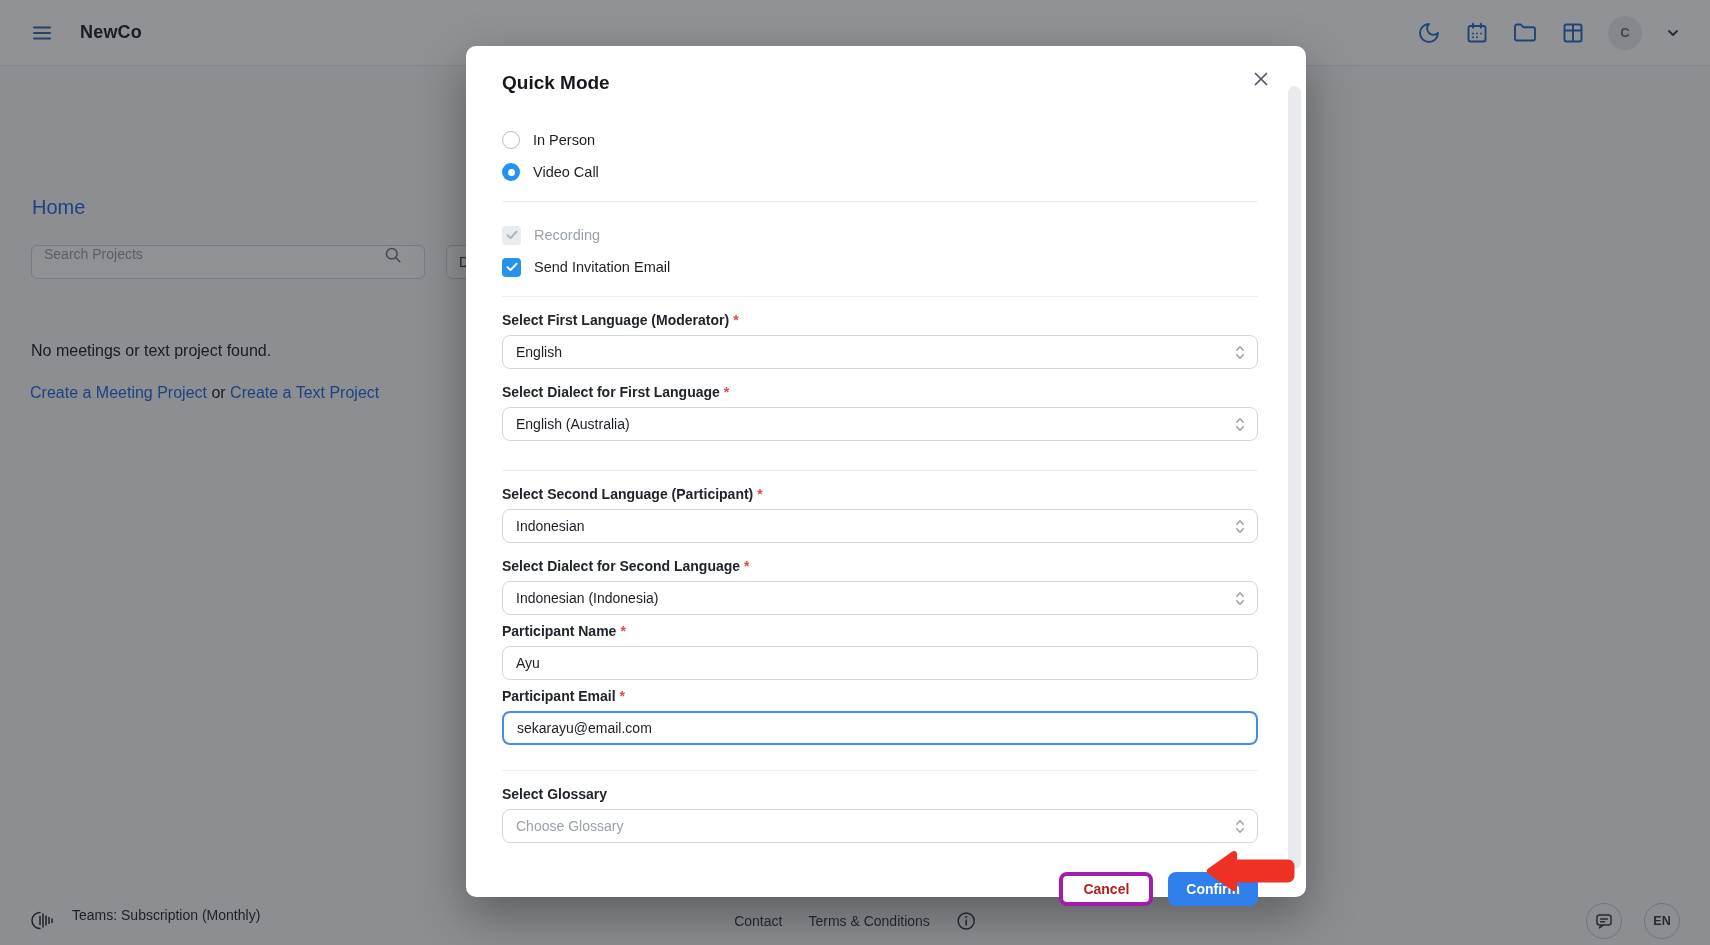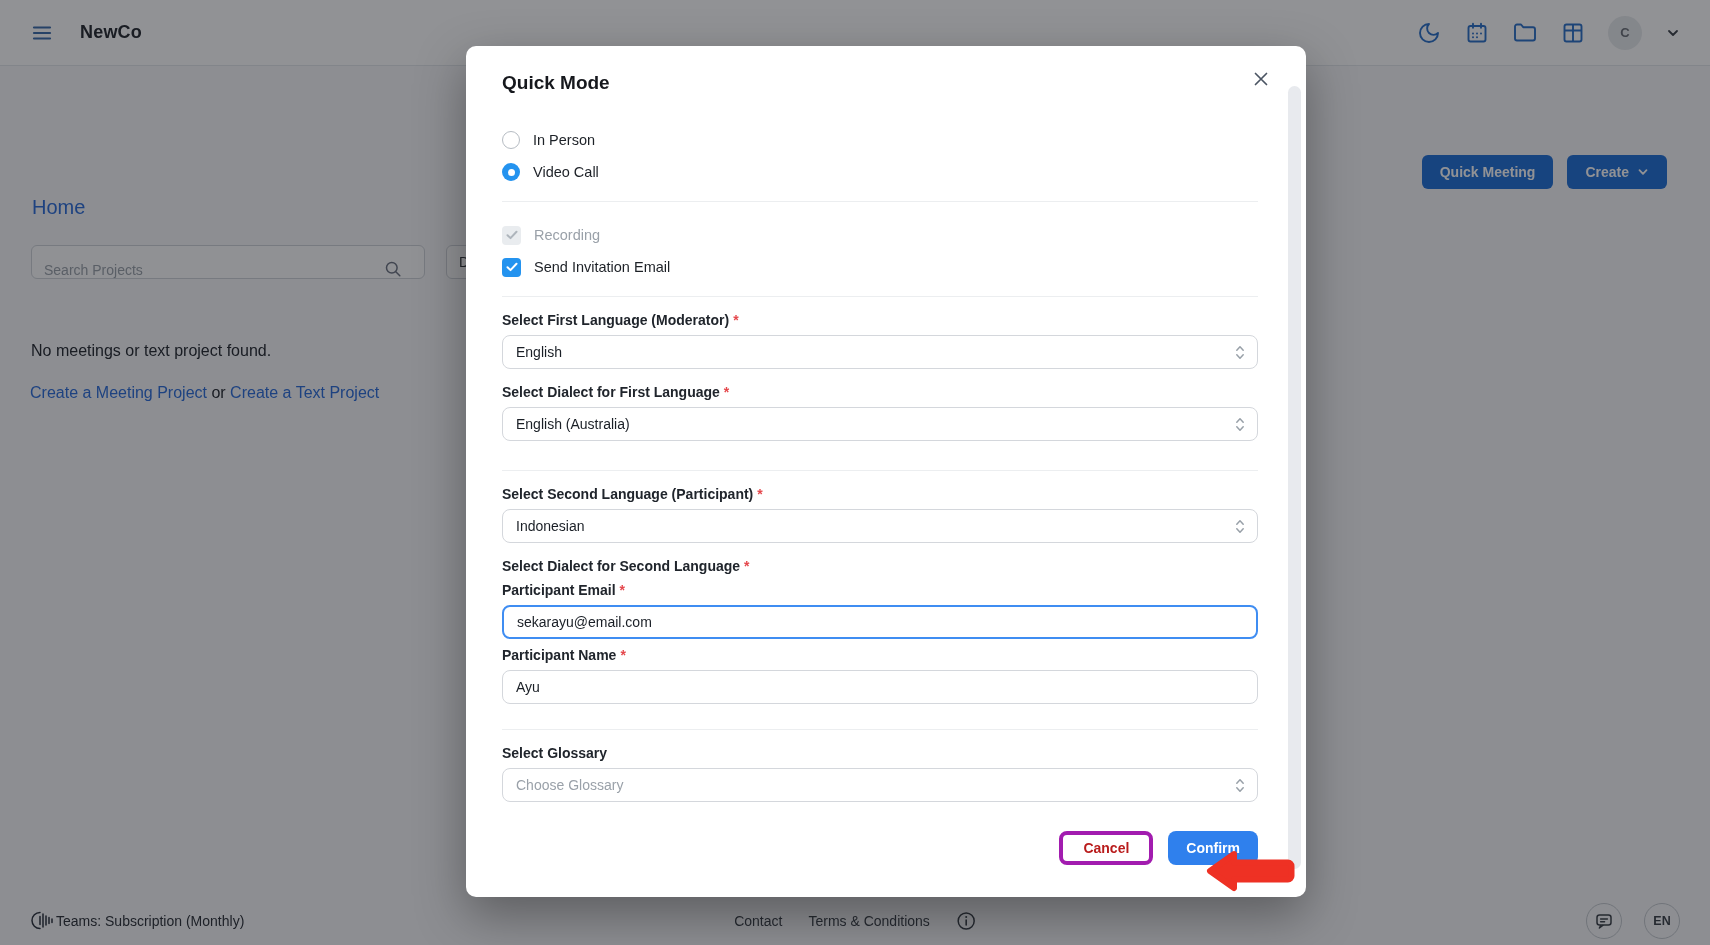--- a/index.html
+++ b/index.html
@@ -10,32 +10,32 @@
   .page { position:absolute; inset:0; background:#f7f8fa; }
   .topbar { position:absolute; top:0; left:0; right:0; height:66px; background:#ffffff; border-bottom:1px solid #e4e7ea; display:flex; align-items:center; padding:0 28px; }
   .menu-btn { width:28px; height:28px; display:flex; align-items:center; justify-content:center; cursor:pointer; }
   .brand { margin-left:24px; font-size:18px; font-weight:700; color:#23272e; letter-spacing:.2px; }
   .topbar-right { margin-left:auto; display:flex; align-items:center; gap:22px; }
   .icon-btn { width:26px; height:26px; display:flex; align-items:center; justify-content:center; cursor:pointer; }
   .avatar { width:34px; height:34px; border-radius:50%; background:#e8eaed; color:#6b7077; font-size:13px; font-weight:600; display:flex; align-items:center; justify-content:center; }
   .caret-btn { width:18px; height:18px; display:flex; align-items:center; justify-content:center; }
 
   .home-link { position:absolute; left:32px; top:196px; font-size:20px; font-weight:500; color:#2b6cd9; cursor:pointer; }
-  .search-wrap { position:absolute; left:31px; top:245px; width:394px; height:34px; border:1px solid #cfd3d8; border-radius:6px; background:#fdfdfd; display:flex; align-items:flex-end; padding:0 22px 0 12px; }
+  .search-wrap { position:absolute; left:31px; top:245px; width:394px; height:34px; border:1px solid #cfd3d8; border-radius:6px; background:#fdfdfd; display:flex; align-items:flex-start; padding:0 22px 0 12px; }
   .search-input { border:none; outline:none; background:transparent; flex:1; font-size:14px; color:#30343a; font-family:"Liberation Sans", sans-serif; }
   .search-input::placeholder { color:#9aa1a9; }
   .filter-cut { position:absolute; left:446px; top:245px; width:120px; height:34px; border:1px solid #cfd3d8; border-radius:6px; background:#fdfdfd; display:flex; align-items:center; padding:0 12px; font-size:14px; color:#30343a; }
   .empty-msg { position:absolute; left:31px; top:342px; font-size:16px; color:#23272e; }
   .create-links { position:absolute; left:30px; top:384px; font-size:16px; color:#23272e; }
   .create-links .lnk { color:#2b6cd9; cursor:pointer; }
   .hdr-btns { position:absolute; top:155px; right:43px; display:flex; gap:14px; }
   .blue-btn { height:34px; background:#1f6fd6; color:#ffffff; border:none; border-radius:6px; font-size:14px; font-weight:600; padding:0 18px; display:flex; align-items:center; gap:8px; cursor:pointer; font-family:"Liberation Sans", sans-serif; }
 
   .footer { position:absolute; left:0; right:0; bottom:0; height:48px; display:flex; align-items:center; padding:0 30px; }
-  .footer-left { display:flex; align-items:center; }
+  .footer-left { display:flex; gap:16px; }
   .plan-text { font-size:14px; color:#2b2f36; }
   .footer-center { position:absolute; left:50%; transform:translateX(-50%); display:flex; align-items:center; gap:26px; }
   .foot-link { font-size:14px; color:#3a3f46; cursor:pointer; }
   .footer-right { margin-left:auto; display:flex; align-items:flex-end; gap:22px; }
   .circle-btn { width:36px; height:36px; border-radius:50%; border:1px solid #c4c8cd; display:flex; align-items:center; justify-content:center; cursor:pointer; font-size:12.5px; font-weight:600; color:#3a3f46; background:transparent; }
 
   
   .overlay { position:absolute; inset:0; background:rgba(15,18,24,0.46); z-index:10; }
 
   
@@ -134,29 +134,20 @@
     <svg width="18" height="18" viewBox="0 0 18 18">
         <circle cx="7.8" cy="7.8" r="5.3" stroke="#6b7280" stroke-width="1.5" fill="none"></circle>
         <path d="M11.8 11.8l4 4" stroke="#6b7280" stroke-width="1.5" stroke-linecap="round"></path>
       </svg>
   </div>
   <div class="filter-cut">D</div>
 
   <div class="empty-msg">No meetings or text project found.</div>
   <div class="create-links"><span class="lnk">Create a Meeting Project</span><span> or </span><span class="lnk">Create a Text Project</span></div>
 
-  <div class="hdr-btns">
-    <button class="blue-btn">Quick Meeting</button>
-    <button class="blue-btn">
-        <span>Create</span>
-        <svg width="12" height="12" viewBox="0 0 12 12">
-          <path d="M2.5 4.2 6 7.8l3.5-3.6" stroke="#fff" stroke-width="1.8" fill="none" stroke-linecap="round" stroke-linejoin="round"></path>
-        </svg>
-      </button>
-  </div>
 
   <div class="footer">
     <div class="footer-left">
       <svg width="26" height="28" viewBox="0 0 26 28">
           <g stroke="#2a2f3a" stroke-width="1.5" fill="none" stroke-linecap="round">
             <path d="M10 5.5a7.2 7.2 0 0 0 0 16"></path>
             <path d="M10 9.5v8M13 7v13M16 9v9M19 10.5v6M22 12v3.5"></path>
           </g>
         </svg>
       <span class="plan-text">Teams: Subscription (Monthly)</span>
@@ -256,32 +247,38 @@
     <div class="selectbox">
       <span class="val">Indonesian</span>
       <svg width="10" height="17" viewBox="0 0 10 17">
           <path d="M1.8 6.2 5 2.8l3.2 3.4M1.8 10.8 5 14.2l3.2-3.4" stroke="#98a0a8" stroke-width="1.5" fill="none" stroke-linecap="round" stroke-linejoin="round"></path>
         </svg>
     </div>
   </div>
 
   <div class="field">
     <div class="field-label"><span>Select Dialect for Second Language</span><span class="req">*</span></div>
+    <div class="selectbox">
+      <span class="val">Indonesian (Indonesia)</span>
+      <svg width="10" height="17" viewBox="0 0 10 17">
+          <path d="M1.8 6.2 5 2.8l3.2 3.4M1.8 10.8 5 14.2l3.2-3.4" stroke="#98a0a8" stroke-width="1.5" fill="none" stroke-linecap="round" stroke-linejoin="round"></path>
+        </svg>
+    </div>
+  </div>
+
+  <div class="field tight">
+    <div class="field-label"><span>Participant Name</span><span class="req">*</span></div>
+    <input class="text-input" value="Ayu" style="">
   </div>
 
   <div class="field tight">
     <div class="field-label"><span>Participant Email</span><span class="req">*</span></div>
     <input class="text-input focused" value="sekarayu@email.com" style="">
   </div>
 
-  <div class="field tight">
-    <div class="field-label"><span>Participant Name</span><span class="req">*</span></div>
-    <input class="text-input" value="Ayu" style="">
-  </div>
-
   <div class="divider" style="margin-top:25px; margin-bottom:2px;"></div>
 
   <div class="field">
     <div class="field-label"><span>Select Glossary</span></div>
     <div class="selectbox">
       <span class="val ph">Choose Glossary</span>
       <svg width="10" height="17" viewBox="0 0 10 17">
           <path d="M1.8 6.2 5 2.8l3.2 3.4M1.8 10.8 5 14.2l3.2-3.4" stroke="#98a0a8" stroke-width="1.5" fill="none" stroke-linecap="round" stroke-linejoin="round"></path>
         </svg>
     </div>

